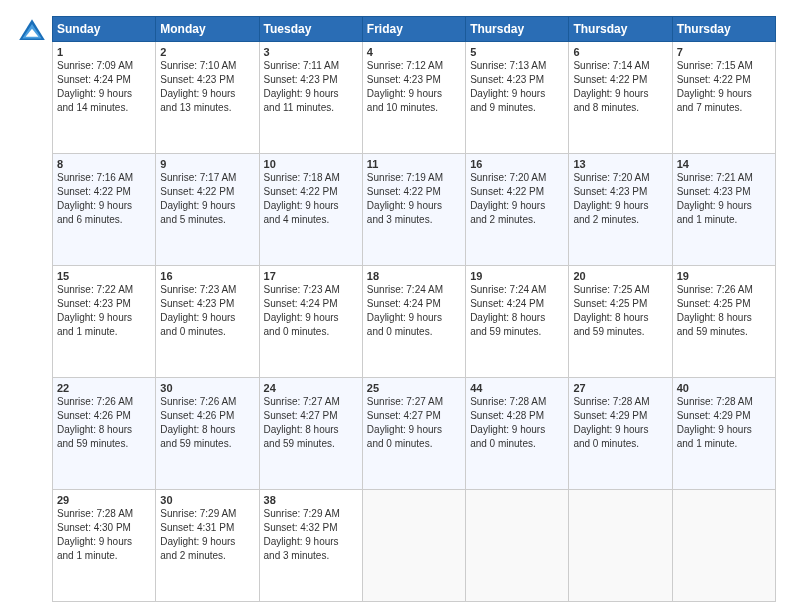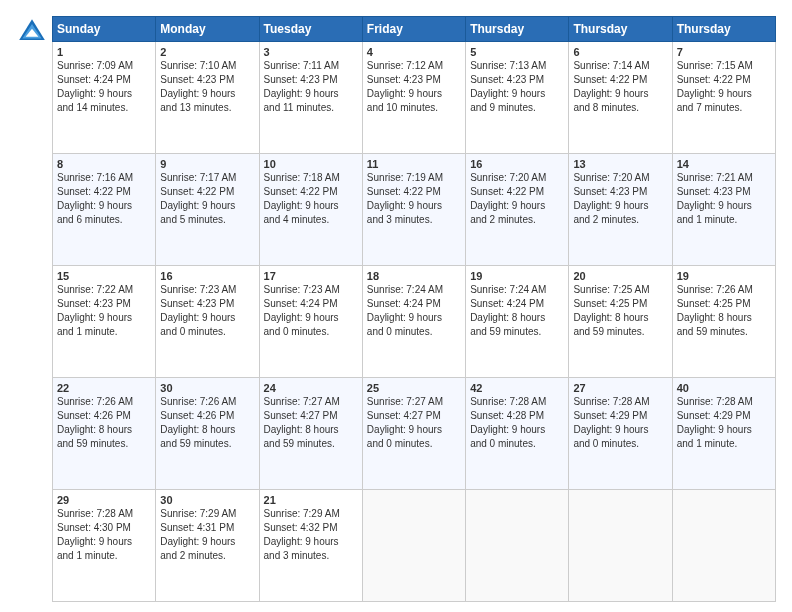--- a/index.html
+++ b/index.html
@@ -229,21 +229,21 @@
           </td>
           <td>
             <span class="day-num">24</span>
             <div class="day-info">Sunrise: 7:27 AM<br>Sunset: 4:27 PM<br>Daylight: 8 hours and 59 minutes.</div>
           </td>
           <td>
             <span class="day-num">25</span>
             <div class="day-info">Sunrise: 7:27 AM<br>Sunset: 4:27 PM<br>Daylight: 9 hours and 0 minutes.</div>
           </td>
           <td>
-            <span class="day-num">42</span>
+            <span class="day-num">44</span>
             <div class="day-info">Sunrise: 7:28 AM<br>Sunset: 4:28 PM<br>Daylight: 9 hours and 0 minutes.</div>
           </td>
           <td>
             <span class="day-num">27</span>
             <div class="day-info">Sunrise: 7:28 AM<br>Sunset: 4:29 PM<br>Daylight: 9 hours and 0 minutes.</div>
           </td>
           <td>
             <span class="day-num">40</span>
             <div class="day-info">Sunrise: 7:28 AM<br>Sunset: 4:29 PM<br>Daylight: 9 hours and 1 minute.</div>
           </td>
@@ -251,21 +251,21 @@
         <tr>
           <td>
             <span class="day-num">29</span>
             <div class="day-info">Sunrise: 7:28 AM<br>Sunset: 4:30 PM<br>Daylight: 9 hours and 1 minute.</div>
           </td>
           <td>
             <span class="day-num">30</span>
             <div class="day-info">Sunrise: 7:29 AM<br>Sunset: 4:31 PM<br>Daylight: 9 hours and 2 minutes.</div>
           </td>
           <td>
-            <span class="day-num">21</span>
+            <span class="day-num">38</span>
             <div class="day-info">Sunrise: 7:29 AM<br>Sunset: 4:32 PM<br>Daylight: 9 hours and 3 minutes.</div>
           </td>
           <td class="empty-cell"></td>
           <td class="empty-cell"></td>
           <td class="empty-cell"></td>
           <td class="empty-cell"></td>
         </tr>
       </tbody>
   </table>
 </div>

